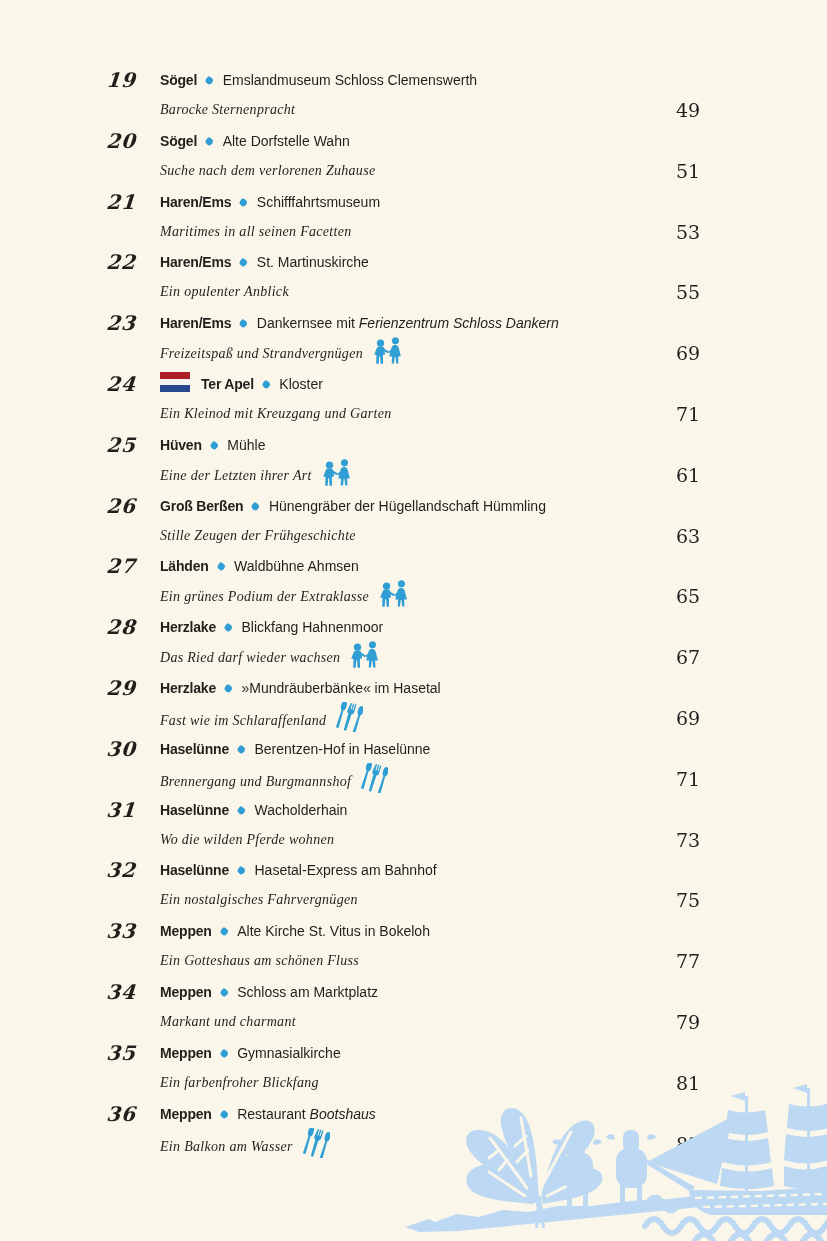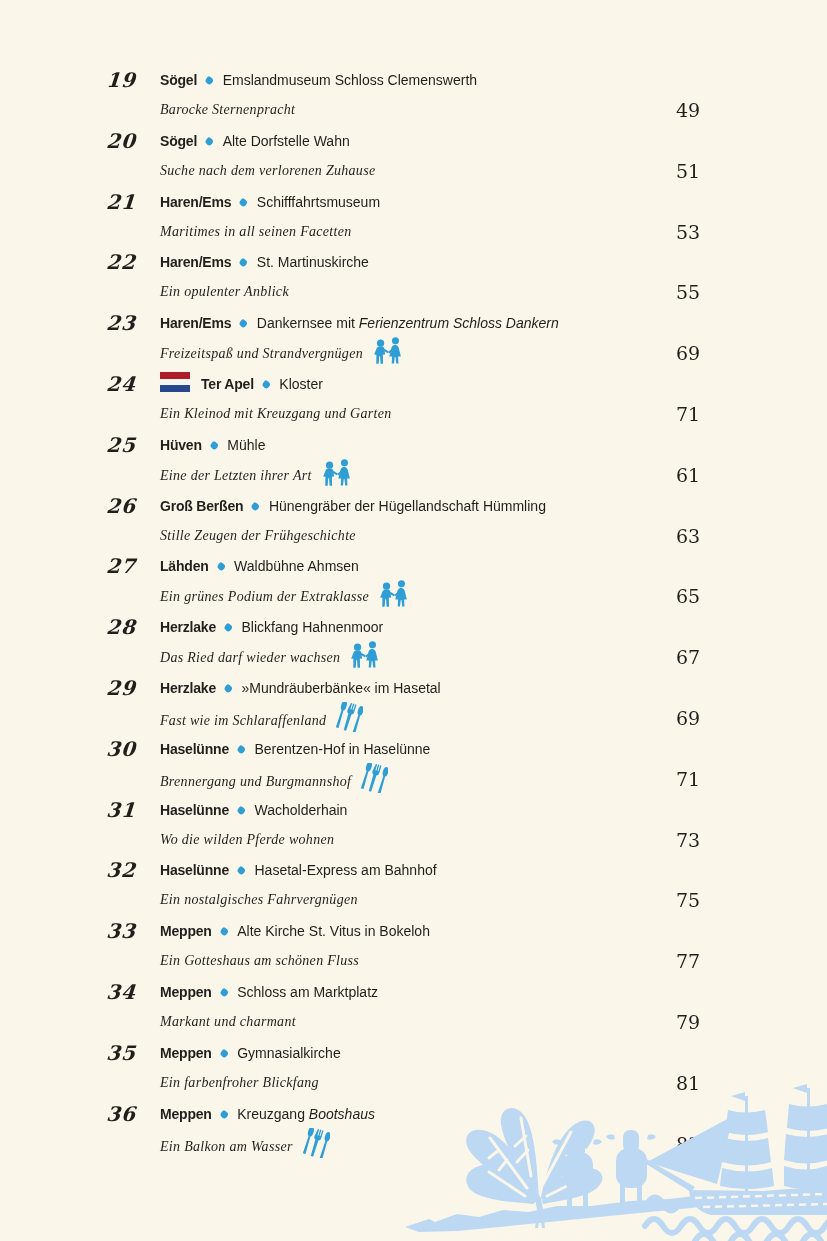--- a/index.html
+++ b/index.html
@@ -254,21 +254,21 @@
 
     <div class="entry">
       <div class="num"><span>35</span></div>
       <div class="title-line"><span class="place">Meppen</span><span class="bullet"></span><span>Gymnasialkirche</span><span class="title-italic"></span></div>
       <div class="sub-line"><span>Ein farbenfroher Blickfang</span></div>
       <div class="page-num">81</div>
     </div>
 
     <div class="entry">
       <div class="num"><span>36</span></div>
-      <div class="title-line"><span class="place">Meppen</span><span class="bullet"></span><span>Kreuzgang </span><span class="title-italic">Bootshaus</span></div>
+      <div class="title-line"><span class="place">Meppen</span><span class="bullet"></span><span>Restaurant </span><span class="title-italic">Bootshaus</span></div>
       <div class="sub-line"><span>Ein Balkon am Wasser</span><svg class="inline-icon" width="28" height="30" viewBox="0 0 30 32">
             <g fill="#2f9ed5" transform="rotate(17 15 16)">
               <ellipse cx="6.2" cy="6" rx="2.9" ry="5.2"></ellipse>
               <path d="M5.2,10.5 h2 l0.5,20 h-3 z"></path>
               <path d="M12.6,1 h1.4 v6.5 h1 V1 h1.4 v6.5 h1 V1 h1.4 v8.5 q0,2.4 -2.1,3.2 l-0.4,18.3 h-2.6 l-0.4,-18.3 q-2.1,-0.8 -2.1,-3.2 z"></path>
               <ellipse cx="25" cy="6" rx="2.9" ry="5.2"></ellipse>
               <path d="M24,10.5 h2 l0.5,20 h-3 z"></path>
             </g>
           </svg></div>
       <div class="page-num">83</div>

